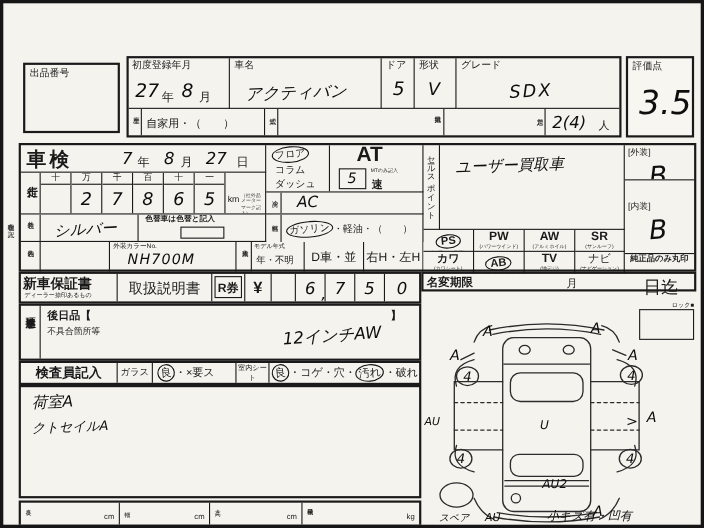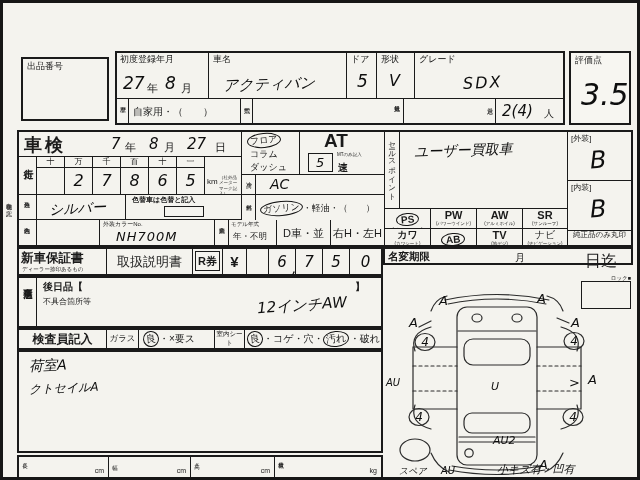--- a/index.html
+++ b/index.html
@@ -227,30 +227,30 @@
     </div>
     <div class="cell br" style="left:458px;top:97px;width:46px;height:20px">
       <div class="cen" style="font-size:11px;font-weight:bold;height:12px">TV</div>
       <div class="cen" style="font-size:4.5px">(地デジ)</div>
     </div>
     <div class="cell br" style="left:504px;top:97px;width:45px;height:20px">
       <div class="cen" style="font-size:10px;font-weight:normal;height:12px">ナビ</div>
       <div class="cen" style="font-size:4.5px">(ナビゲーション)</div>
     </div>
 
-    <div class="cell bb" style="left:549px;top:0;width:63px;height:49px">
+    <div class="cell bb" style="left:549px;top:0;width:63px;height:32px">
       <span class="t8 abs" style="left:3px;top:2px">[外装]</span>
       <span class="hw abs" style="left:22px;top:14px;font-size:24px;transform:rotate(-4deg)">B</span>
     </div>
     <div class="cell bb" style="left:549px;top:49px;width:63px;height:50px">
       <span class="t8 abs" style="left:3px;top:2px">[内装]</span>
       <span class="hw abs" style="left:22px;top:14px;font-size:24px;transform:rotate(-4deg)">B</span>
     </div>
     <div class="cell" style="left:549px;top:99px;width:63px;height:14px">
-      <div style="font-size:7.5px;font-weight:normal;text-align:center;line-height:1">純正品のみ丸印</div>
+      <div style="font-size:7.5px;font-weight:bold;text-align:center;line-height:1">純正品のみ丸印</div>
     </div>
   </div>
 
   <div class="abs bx" style="left:14px;top:244px;width:366px;height:29px">
     <div class="cell br" style="left:0;top:0;width:88px;height:25px">
       <span class="abs" style="left:2px;top:1px;font-size:12.5px;font-weight:bold">新車保証書</span>
       <span class="t5 abs" style="left:3px;top:17px">ディーラー捺印あるもの</span>
     </div>
     <div class="cell br cen" style="left:88px;top:0;width:86px;height:25px;font-size:13px;font-weight:normal">取扱説明書</div>
     <div class="cell br" style="left:174px;top:0;width:30px;height:25px">

